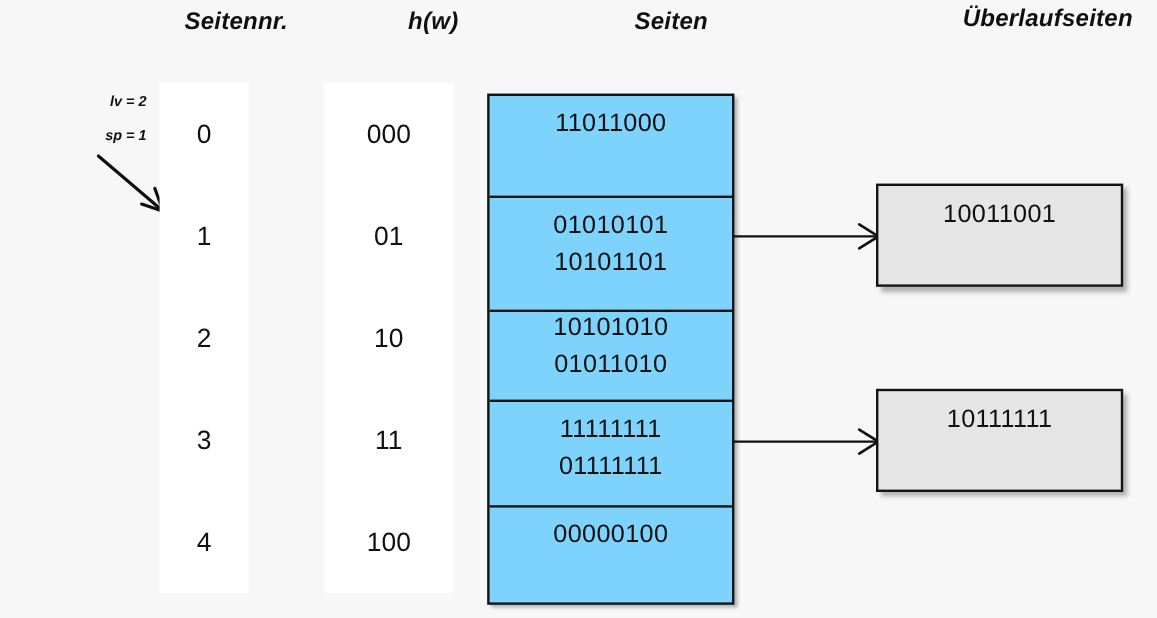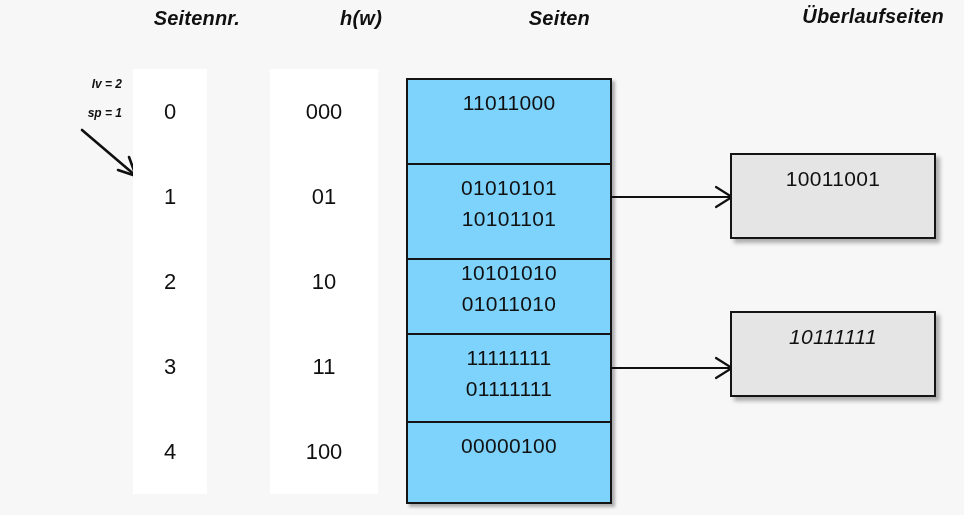--- a/index.html
+++ b/index.html
@@ -124,21 +124,21 @@
     width: 206px;
     height: 86px;
     background: #e5e5e5;
     border: 2px solid #141414;
     box-sizing: border-box;
     box-shadow: 4px 4px 4px rgba(0,0,0,0.30);
     padding-top: 9px;
     text-align: center;
   }
   #ovf-box-1 { top: 153px; }
-  #ovf-box-2 { top: 311px; font-style: italic; }
+  #ovf-box-2 { top: 324px; }
   .ovf-box .rec {
     font-size: 21px;
     font-weight: 500;
     line-height: 30px;
     color: #101010;
     letter-spacing: 0.3px;
   }
 
   
   .link-arrow {

